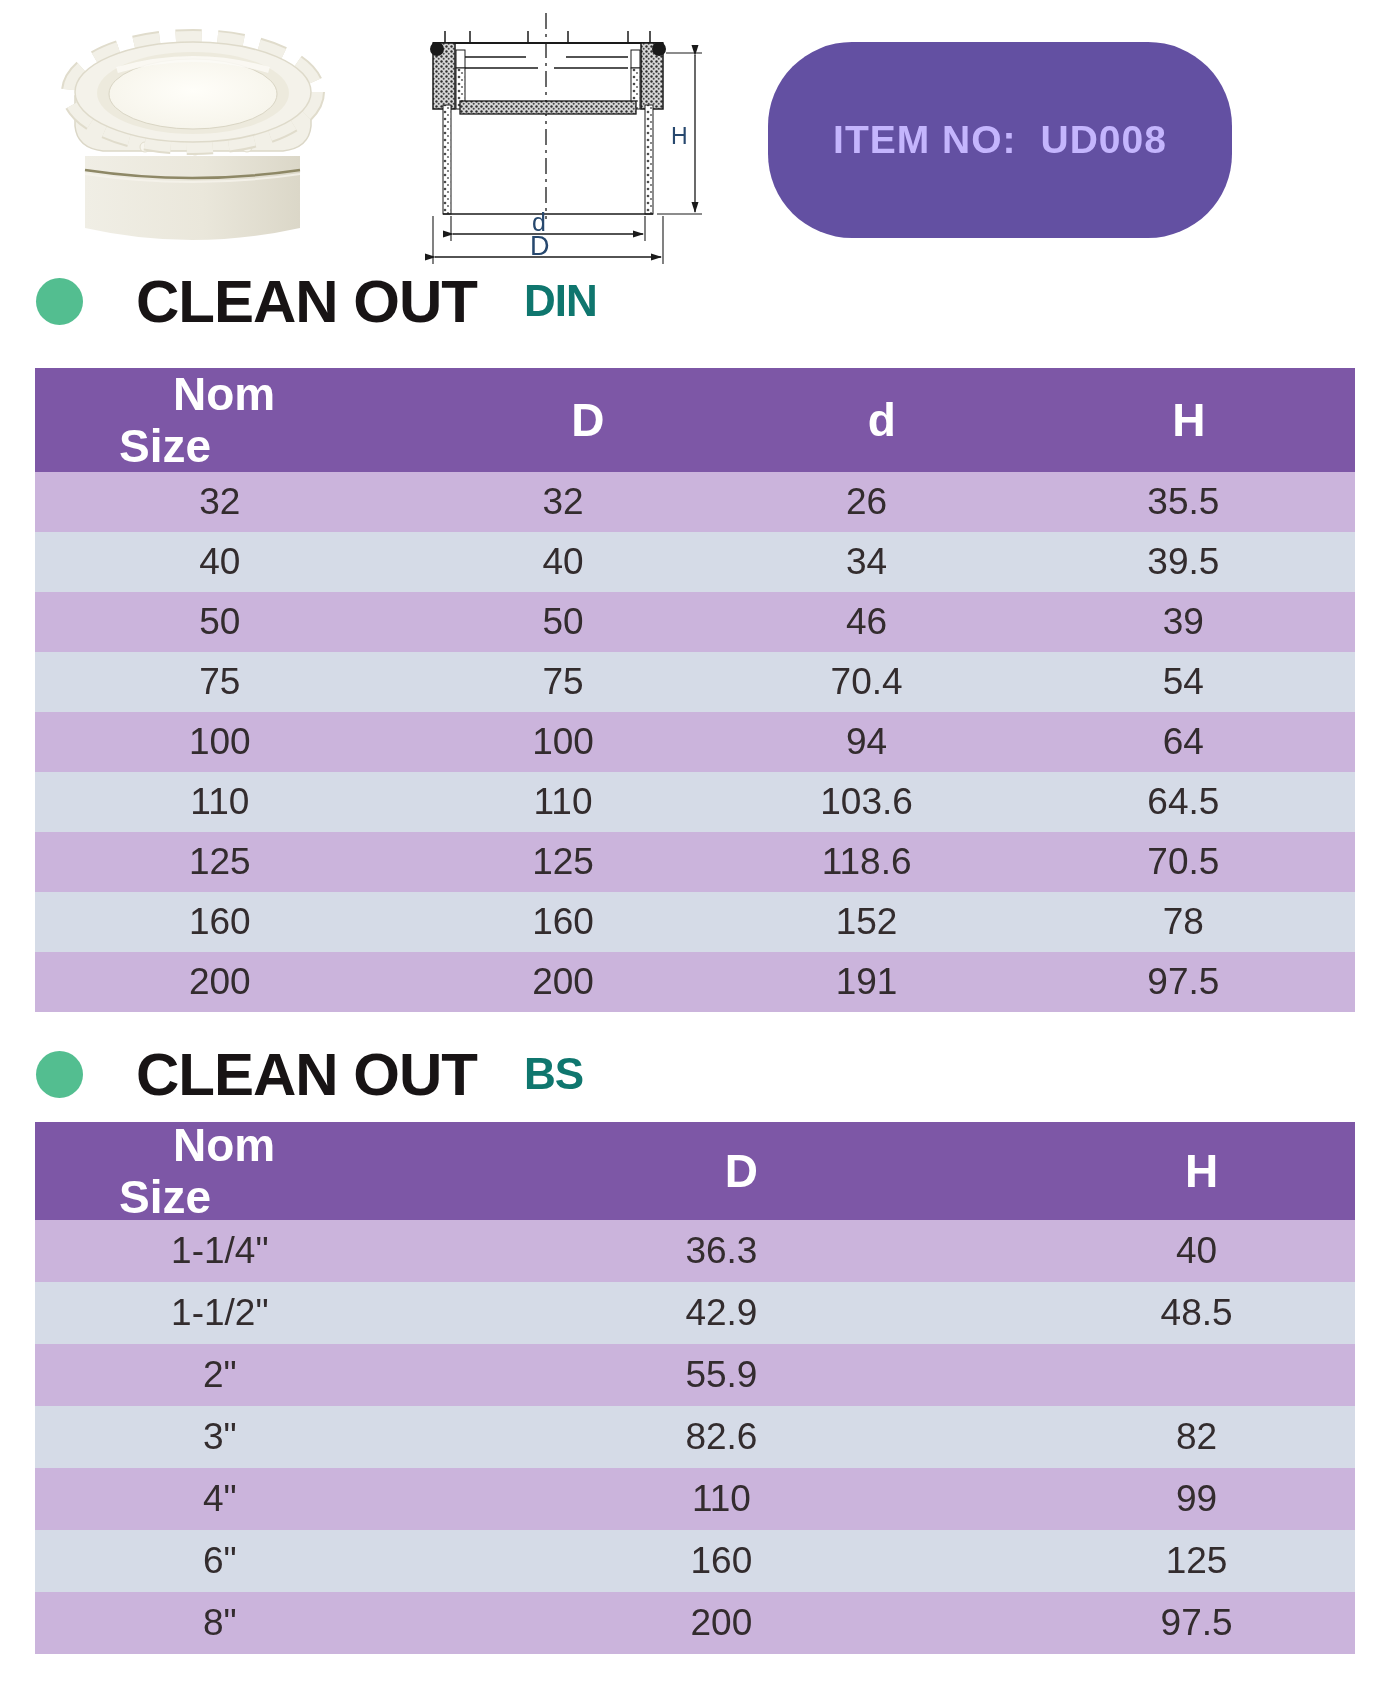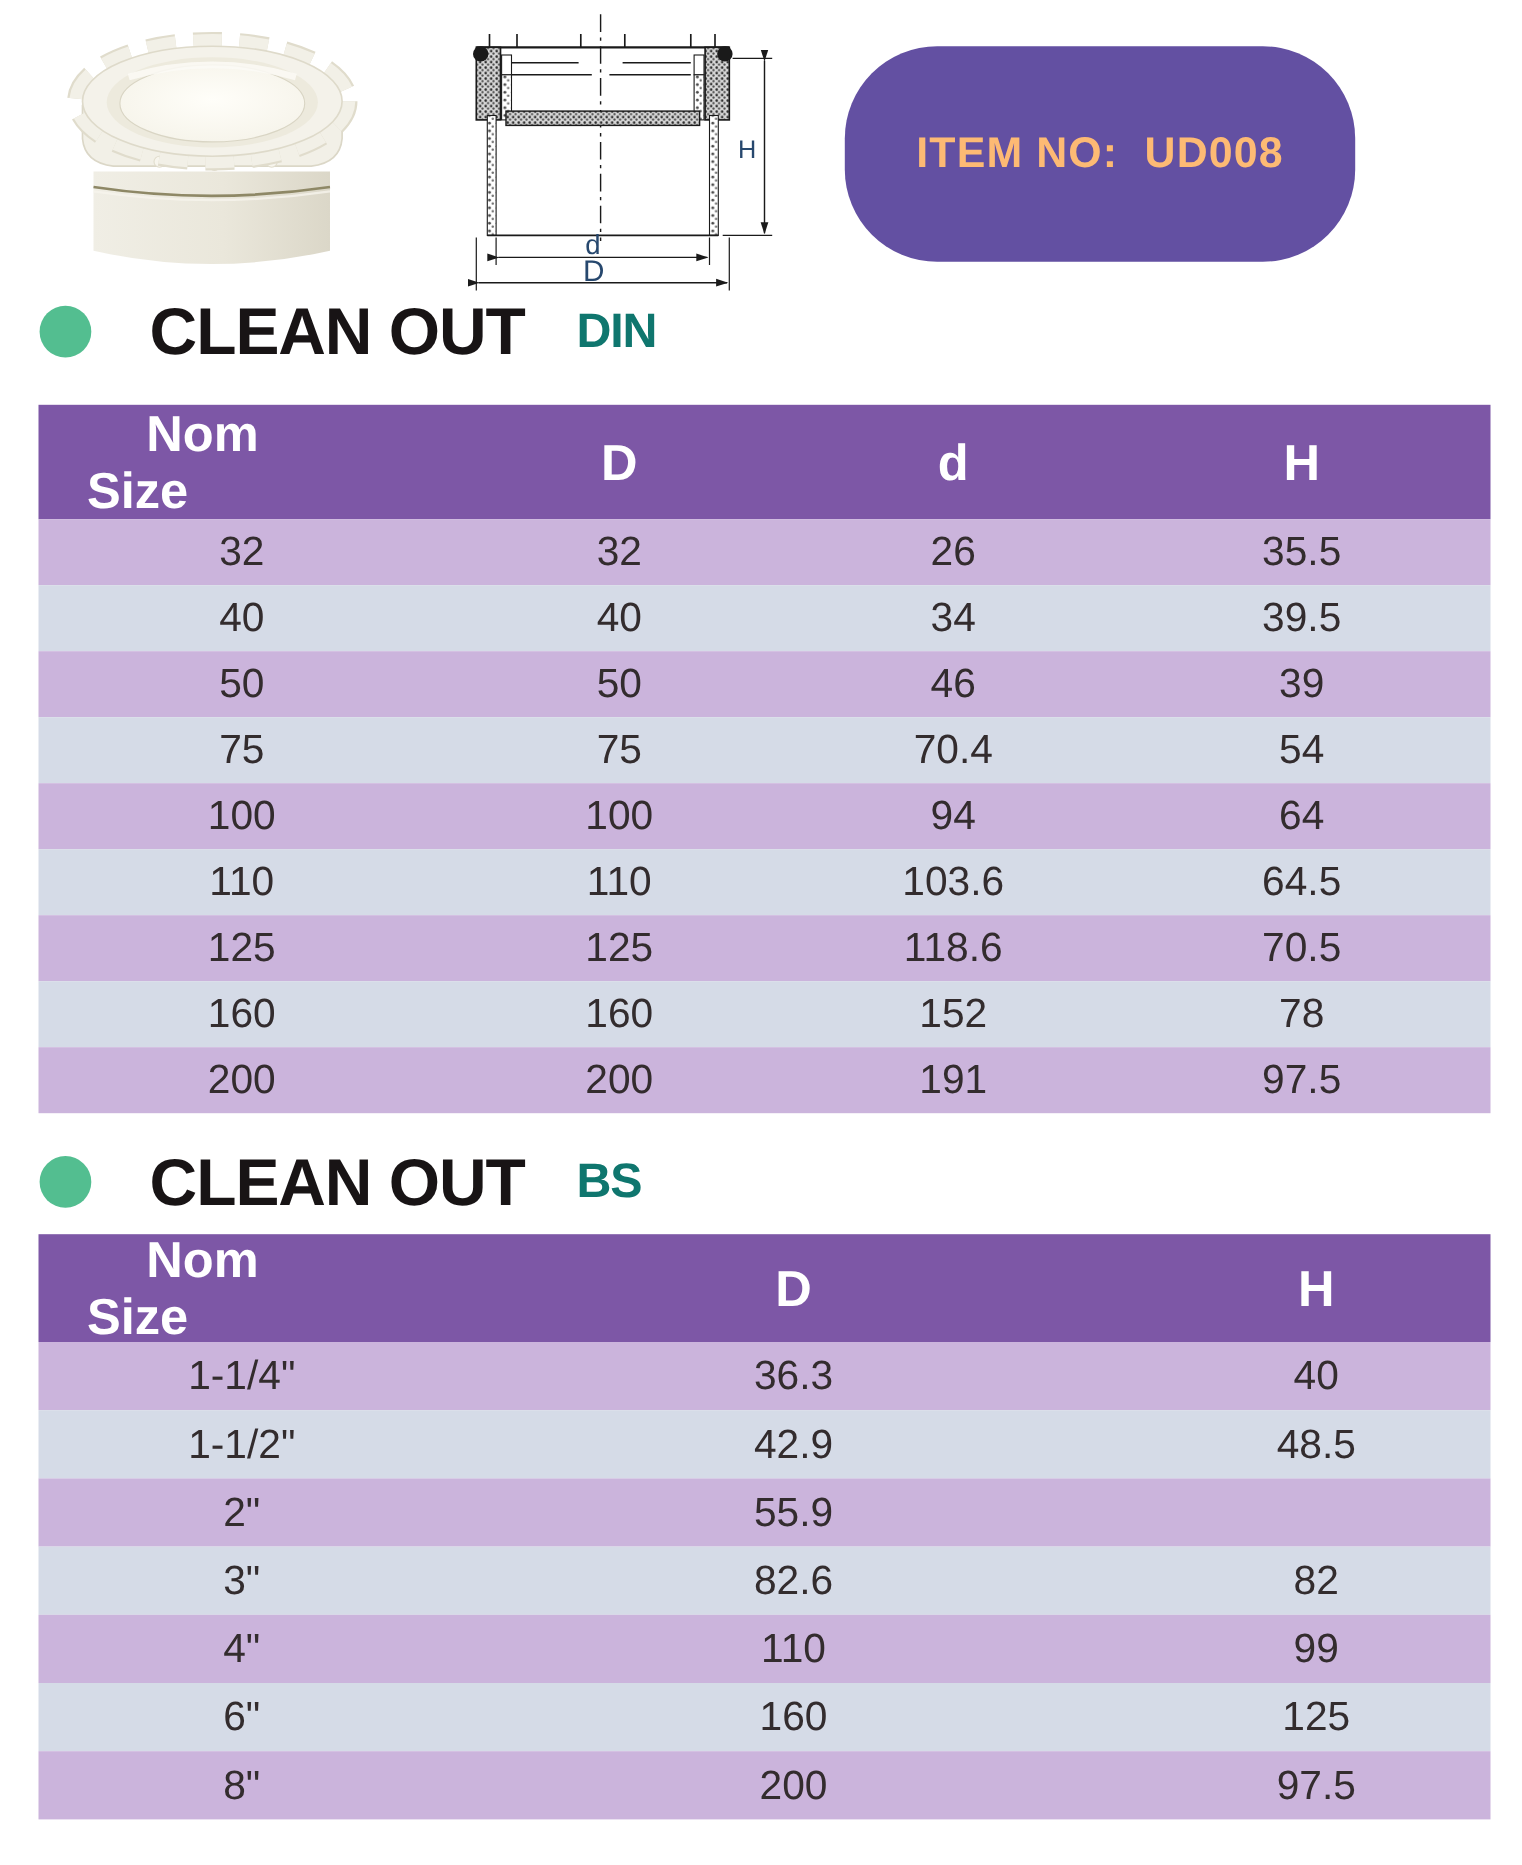--- a/index.html
+++ b/index.html
@@ -9,21 +9,21 @@
     font-family:"Liberation Sans", sans-serif; overflow:hidden;
   }
 
   
   .photo   { position:absolute; left:25px;  top:8px;  width:335px; height:250px; }
   .drawing { position:absolute; left:380px; top:5px;  width:330px; height:262px; }
   .badge {
     position:absolute; left:768px; top:42px; width:464px; height:196px;
     background:#6350A2; border-radius:84px;
     display:flex; align-items:center; justify-content:center; gap:24px;
-    color:#fdba74; font-size:39px; font-weight:bold; letter-spacing:1px;
+    color:#c4b5fd; font-size:39px; font-weight:bold; letter-spacing:1px;
   }
 
   
   .heading { position:absolute; left:36px; display:flex; align-items:center; height:62px;gap:23px; }
   .heading.h1 { top:270px; }
   .heading.h2 { top:1043px; }
   .dot { width:47px; height:47px; border-radius:50%; background:#53BE90; flex:0 0 auto; }
   .h-title { margin-left:30px; font-size:60px; font-weight:bold; color:#181415; letter-spacing:-1px; }
   .h-std   { margin-left:24px; font-size:44px; font-weight:bold; color:#0f766e; letter-spacing:-1px; }
 
@@ -39,21 +39,21 @@
   .bs  .trow { height:62px; }
   .tbody .trow:nth-child(odd)  { background:#CBB4DC; }
   .tbody .trow:nth-child(even) { background:#D5DBE7; }
   .c { display:flex; align-items:center; justify-content:center; }
   .din .c1{width:28%} .din .c2{width:24%} .din .c3{width:22%} .din .c4{width:26%}
   .bs  .c1{width:28%} .bs  .c2{width:48%} .bs  .c3{width:24%}
   .thead .c { font-size:46px; }
   .tbody .c { font-size:37px; color:#332C2E; }
   .nomsize {
     display:flex; flex-direction:column; justify-content:center;
-    align-items:flex-start; padding-left:44px; font-size:42px; line-height:1.0;
+    align-items:flex-start; padding-left:44px; font-size:42px; line-height:1.0;margin-left:40px;
   }
   .nomsize .l1 { padding-left:54px; padding-bottom:6px; }
 </style>
 </head>
 <body>
 
 <div class="page">
 
   <div class="photo">
     <svg width="335" height="250" viewBox="0 0 335 250">

